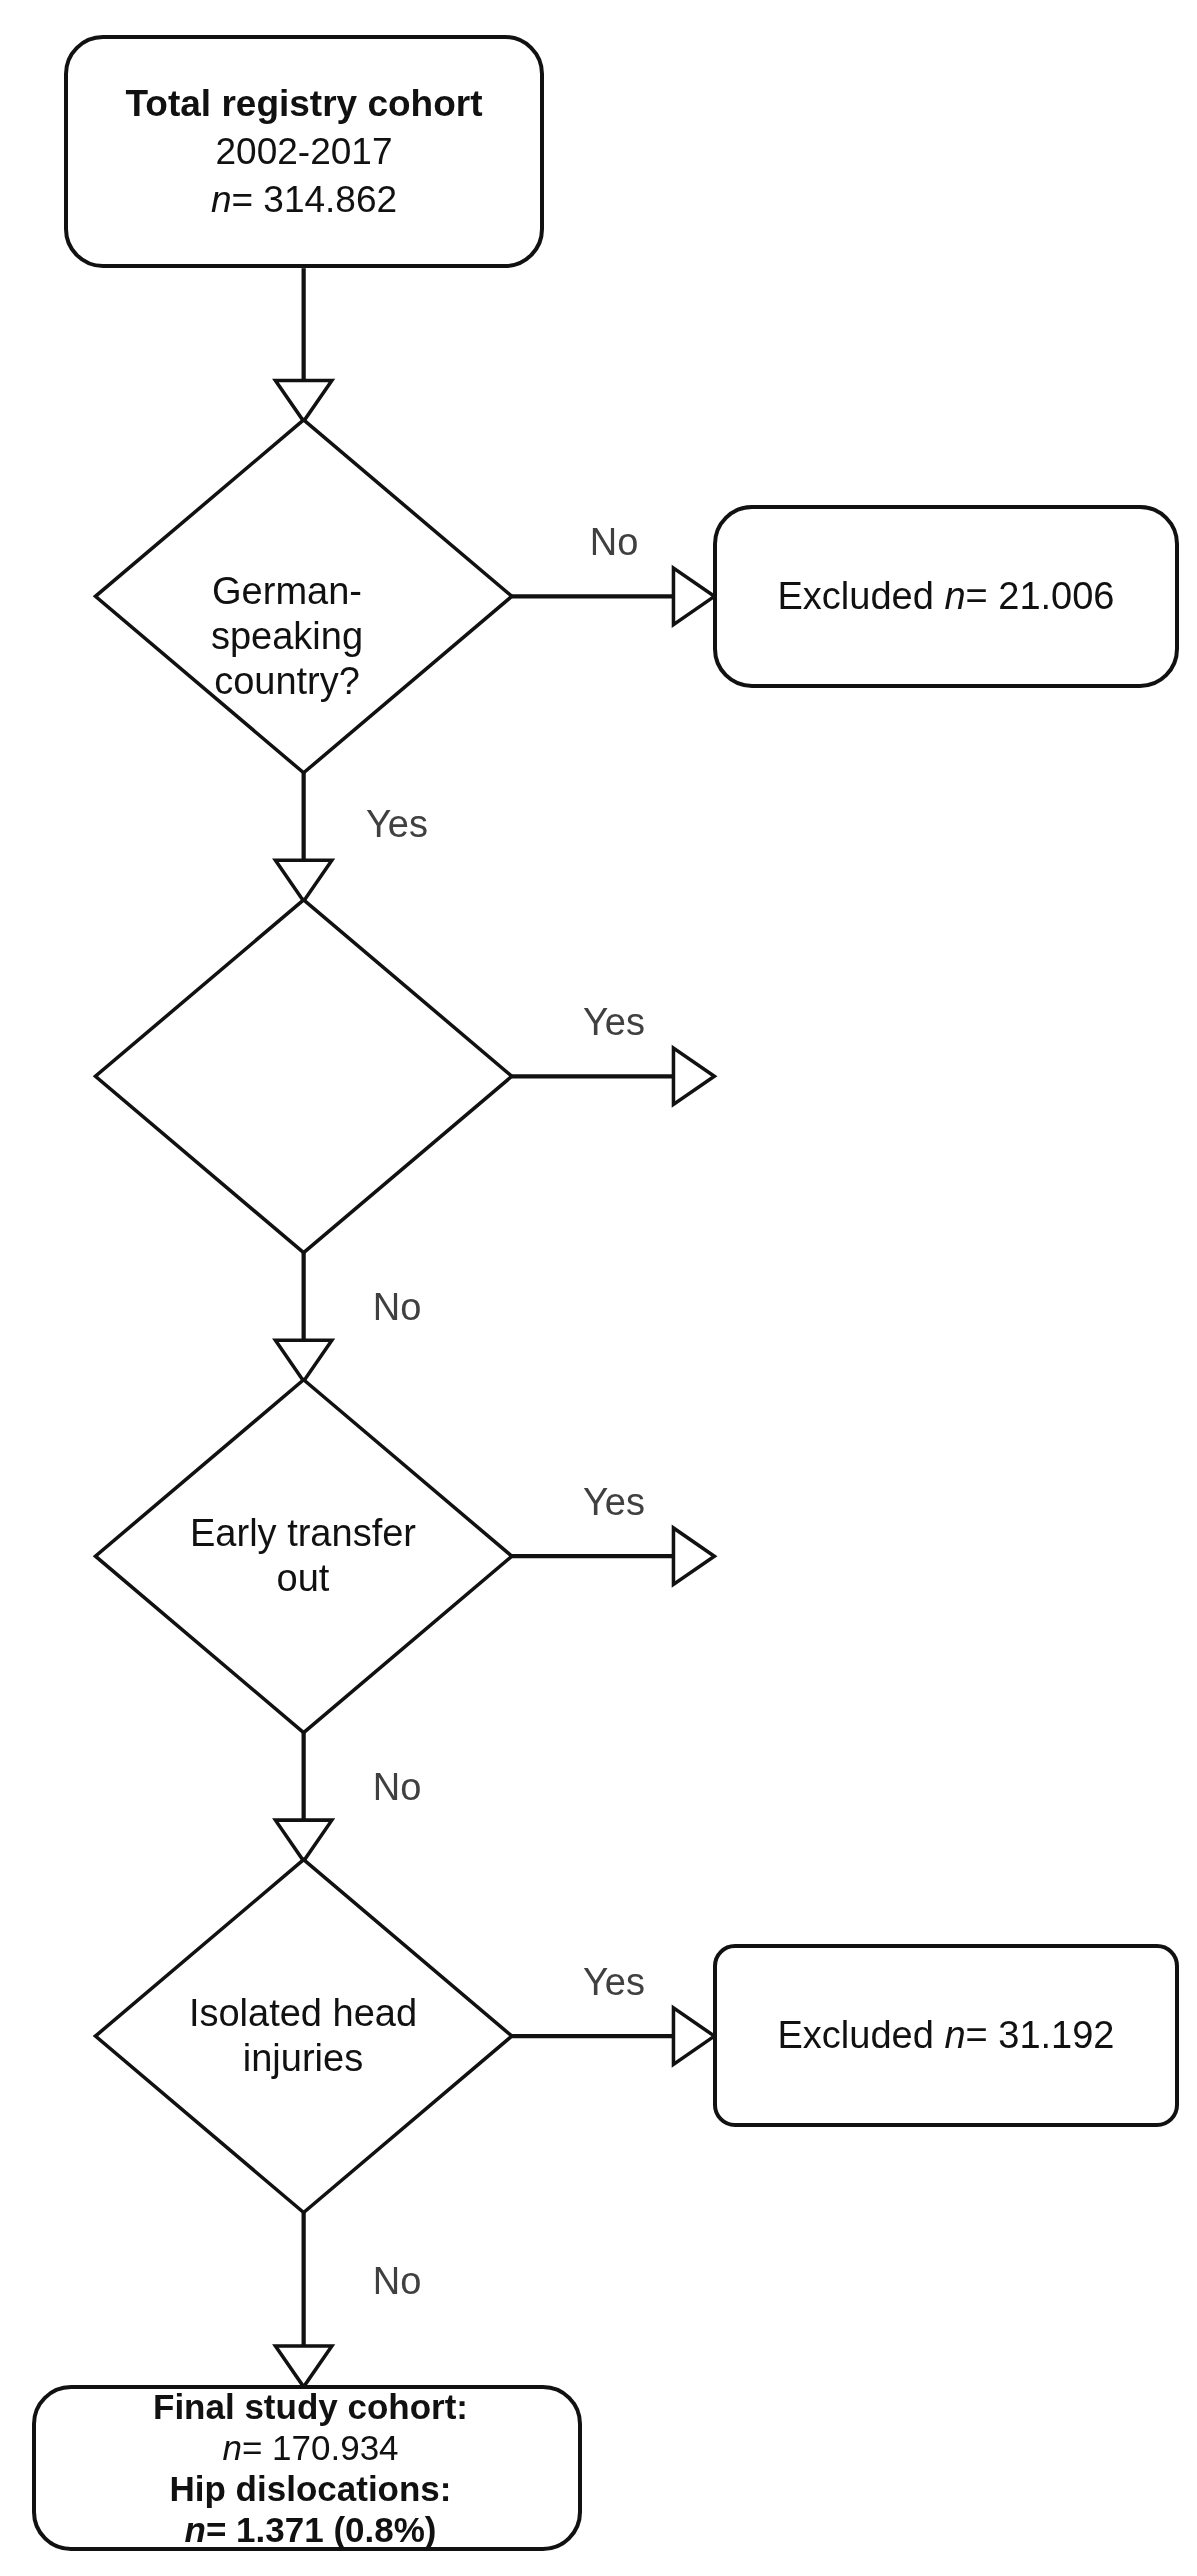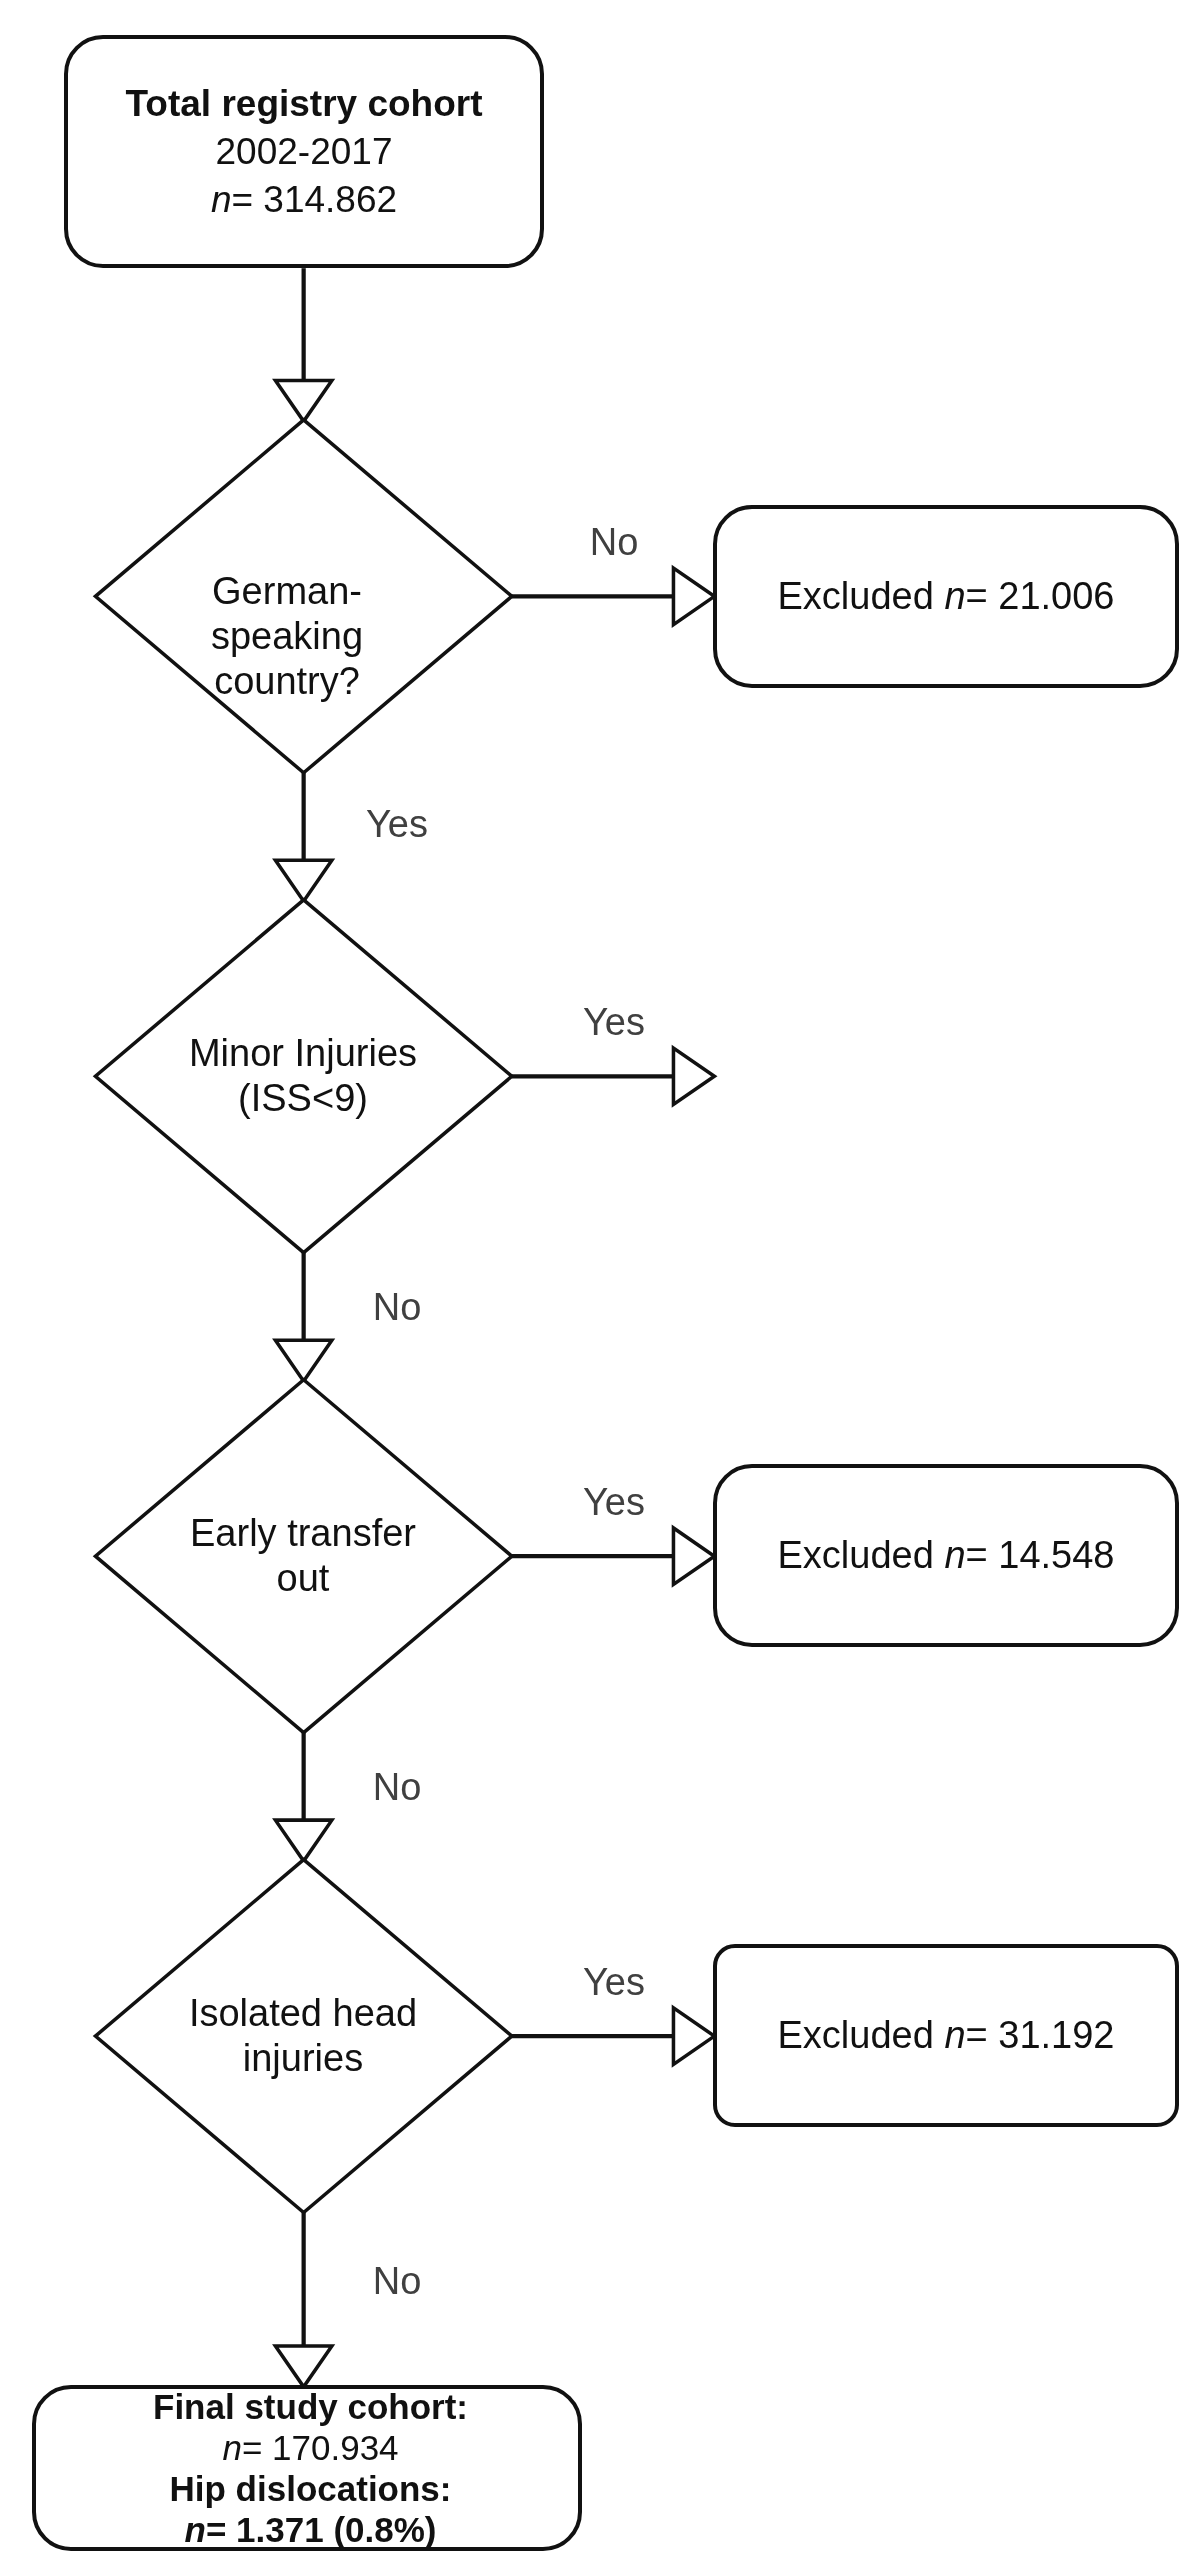--- a/index.html
+++ b/index.html
@@ -108,24 +108,20 @@
     <span class="line bold">Total registry cohort</span>
     <span class="line">2002-2017</span>
     <span class="line"><i>n</i><span>= 314.862</span></span>
   </div>
 
   <div class="diamond-label" style="left:287px; top:596px;margin-top:40px;">
     <span class="line">German-</span>
     <span class="line">speaking</span>
     <span class="line">country?</span>
   </div>
-  <div class="diamond-label" style="left:303px; top:1076px;">
-    <span class="line">Minor Injuries</span>
-    <span class="line">(ISS&lt;9)</span>
-  </div>
   <div class="diamond-label" style="left:303px; top:1556px;">
     <span class="line">Early transfer</span>
     <span class="line">out</span>
   </div>
   <div class="diamond-label" style="left:303px; top:2036px;">
     <span class="line">Isolated head</span>
     <span class="line">injuries</span>
   </div>
 
   <div class="edge-label" style="left:614px; top:542px;">No</div>
@@ -133,23 +129,20 @@
   <div class="edge-label" style="left:614px; top:1022px;">Yes</div>
   <div class="edge-label" style="left:397px; top:1307px;">No</div>
   <div class="edge-label" style="left:614px; top:1502px;">Yes</div>
   <div class="edge-label" style="left:397px; top:1787px;">No</div>
   <div class="edge-label" style="left:614px; top:1982px;">Yes</div>
   <div class="edge-label" style="left:397px; top:2281px;">No</div>
 
   <div class="node-box excluded-box" style="top:505px;">
     <span><span>Excluded </span><i>n</i><span>= 21.006</span></span>
   </div>
-  <div class="node-box excluded-box" style="top:1464px;">
-    <span><span>Excluded </span><i>n</i><span>= 14.548</span></span>
-  </div>
   <div class="node-box excluded-box" style="top:1944px;border-radius:22px;">
     <span><span>Excluded </span><i>n</i><span>= 31.192</span></span>
   </div>
 
   <div class="node-box final-box">
     <span class="line bold">Final study cohort:</span>
     <span class="line"><i>n</i><span>= 170.934</span></span>
     <span class="line bold">Hip dislocations:</span>
     <span class="line bold"><i>n</i><span>= 1.371 (0.8%)</span></span>
   </div>

